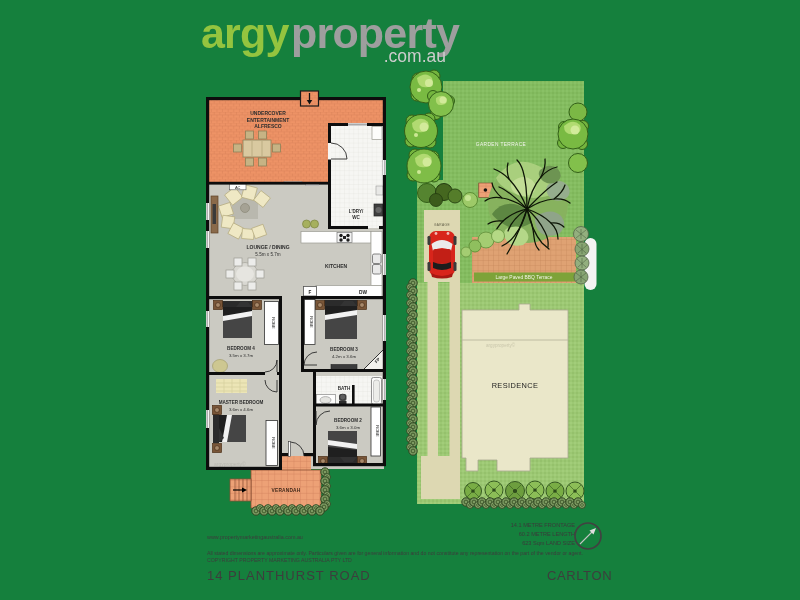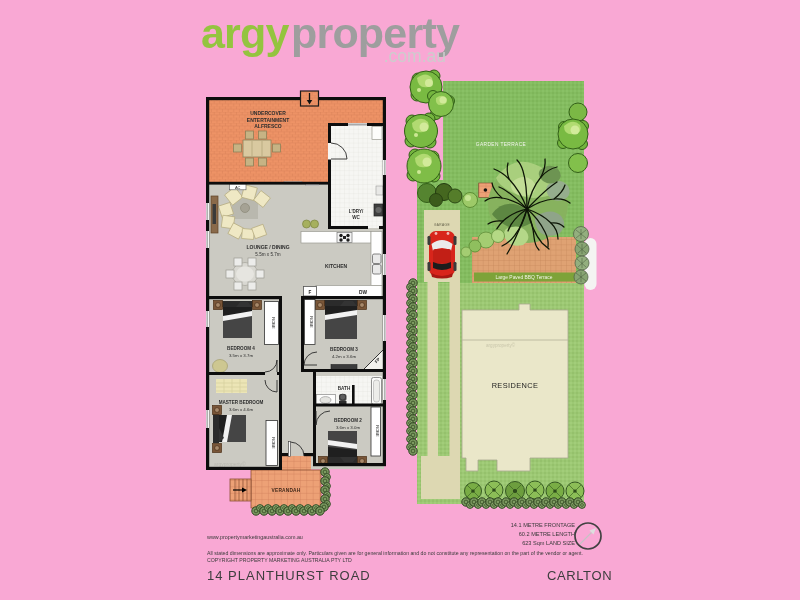--- a/index.html
+++ b/index.html
@@ -1,16 +1,16 @@
 <!DOCTYPE html>
 <html><head>
 <meta charset="utf-8">
 <style>
   html,body{margin:0;padding:0;background:#000;}
-  #stage{position:relative;width:800px;height:600px;background:#f9a8d4;overflow:hidden;
+  #stage{position:relative;width:800px;height:600px;background:#15803d;overflow:hidden;
          font-family:"Liberation Sans", sans-serif;}
   svg{display:block}
 </style>
 </head>
 <body>
 <div id="stage">
 <svg width="800" height="600" viewBox="0 0 800 600" font-family="Liberation Sans, sans-serif">
 <defs>
   <g id="hsc">
     <circle r="4.2" fill="#7d9b62" stroke="#2e4420" stroke-width="1"></circle>

